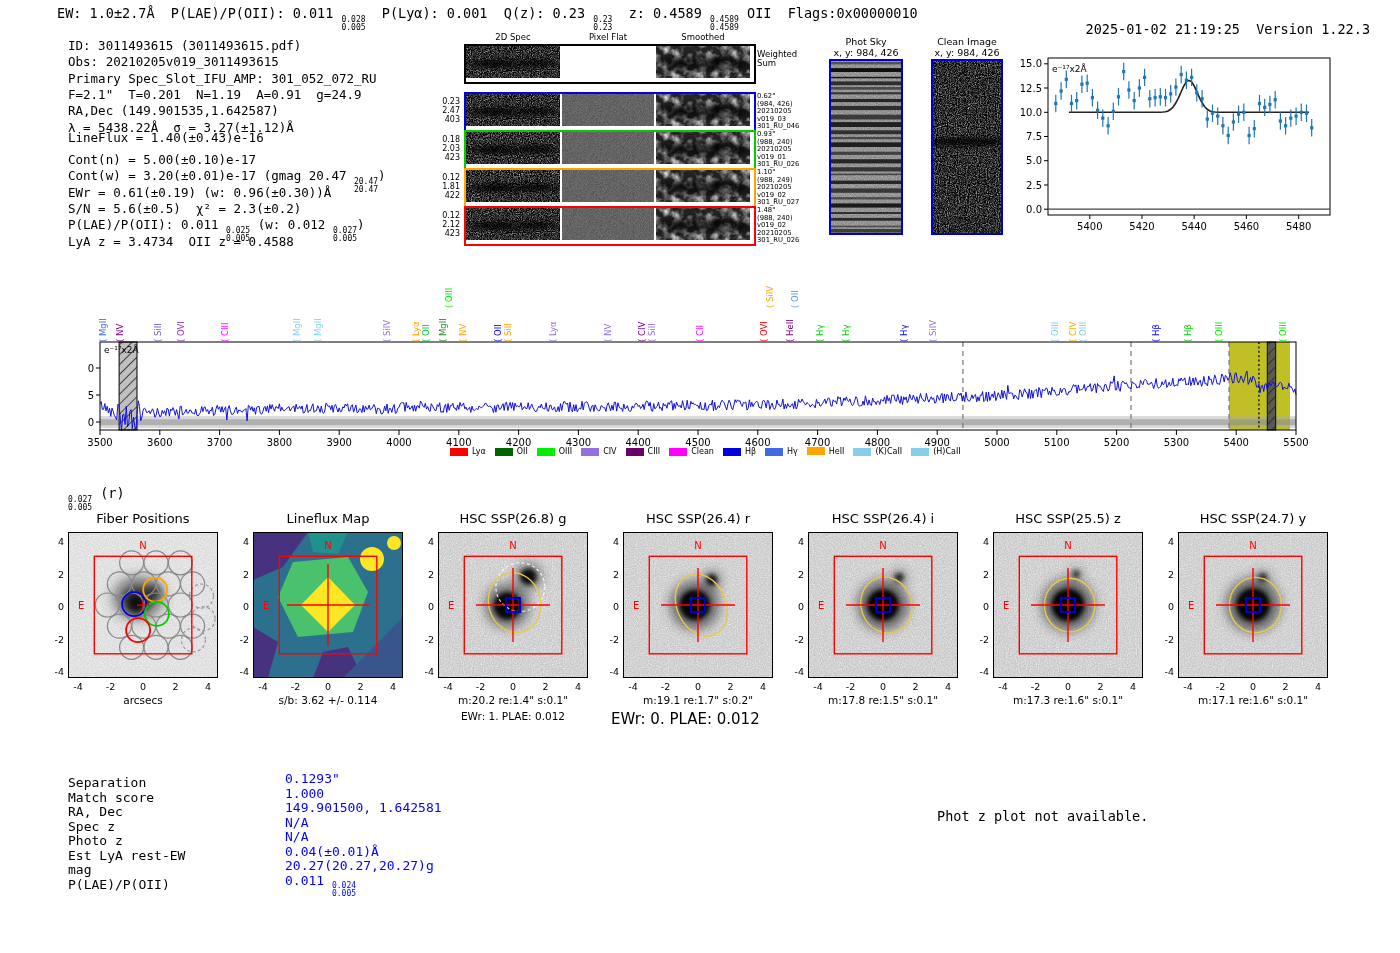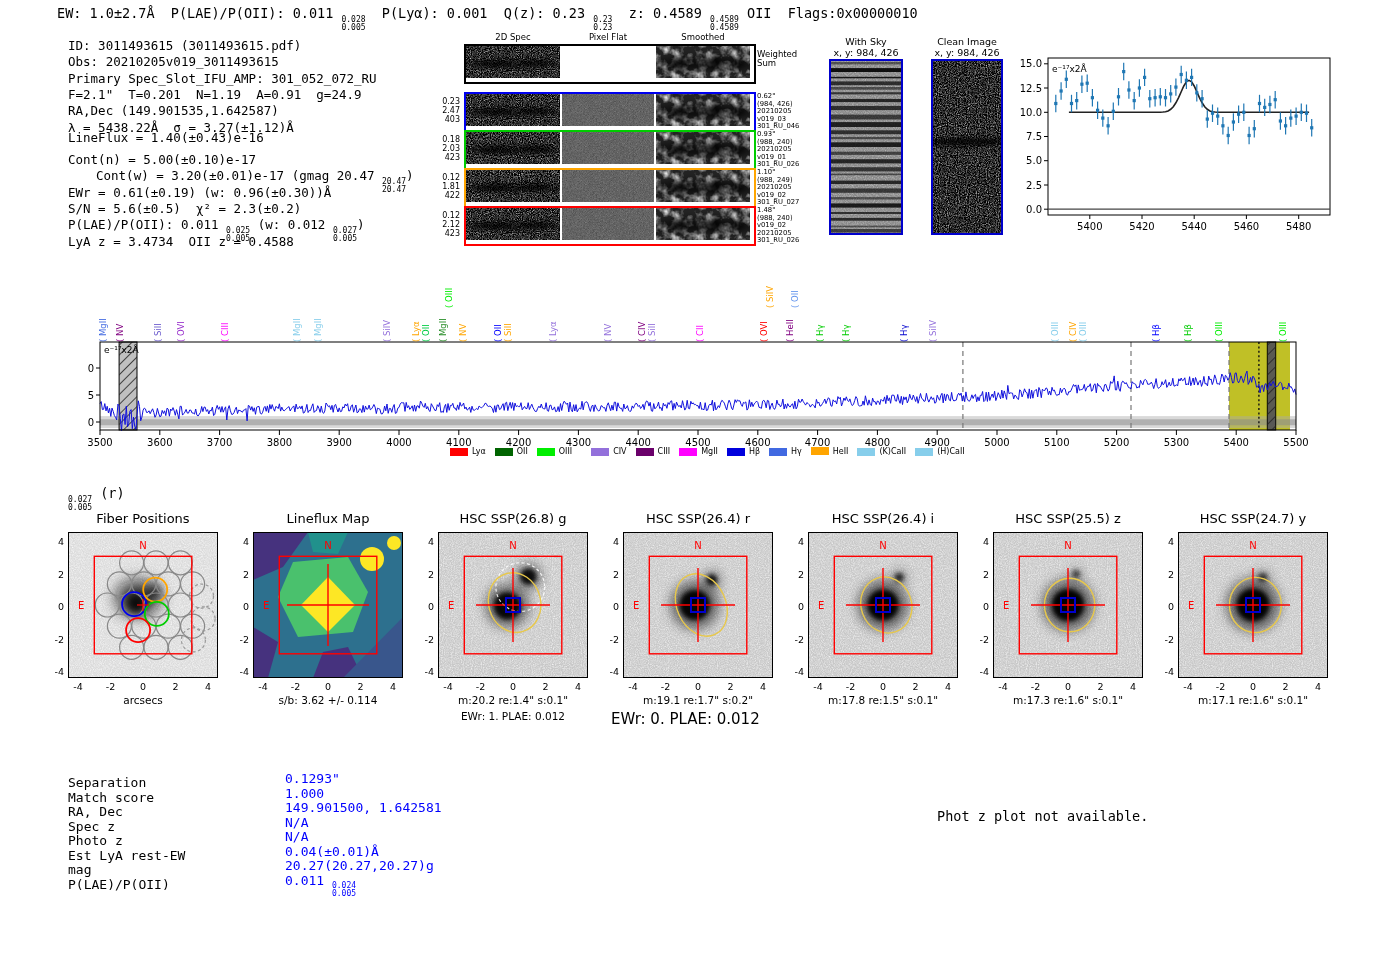--- a/index.html
+++ b/index.html
@@ -14,31 +14,34 @@
   .tick{position:absolute;font-family:"DejaVu Sans","Liberation Sans",sans-serif;font-size:9.5px;color:#000}
   .pre{white-space:pre}
   .preline{white-space:pre-line}
 </style>
 </head>
 <body>
 
 <div id="page">
 
   <div class="abs mono pre" id="hdr-left" style="left:57px;top:5px;font-size:13.5px"><span>EW: 1.0±2.7Å  P(LAE)/P(OII): 0.011 </span><span class="frac"><span>0.028</span><span>0.005</span></span><span>  P(Lyα): 0.001  Q(z): 0.23 </span><span class="frac"><span>0.23</span><span>0.23</span></span><span>  z: 0.4589 </span><span class="frac"><span>0.4589</span><span>0.4589</span></span><span> OII  Flags:0x00000010</span></div>
+  <div class="abs mono pre" style="left:1053px;top:5px;font-size:13.5px">
+    <span>2025-01-02 21:19:25</span><span>  </span><span>Version 1.22.3</span>
+  </div>
 
   <div class="abs" id="info-block">
       <div class="mono" style="position: absolute; left: 68px; top: 38px; font-size: 12.5px; white-space: pre;"><span>ID: 3011493615 (3011493615.pdf)</span></div>
       <div class="mono" style="position: absolute; left: 68px; top: 54.3px; font-size: 12.5px; white-space: pre;"><span>Obs: 20210205v019_3011493615</span></div>
       <div class="mono" style="position: absolute; left: 68px; top: 70.6px; font-size: 12.5px; white-space: pre;"><span>Primary Spec_Slot_IFU_AMP: 301_052_072_RU</span></div>
       <div class="mono" style="position: absolute; left: 68px; top: 86.9px; font-size: 12.5px; white-space: pre;"><span>F=2.1"  T=0.201  N=1.19  A=0.91  g=24.9</span></div>
       <div class="mono" style="position: absolute; left: 68px; top: 103.2px; font-size: 12.5px; white-space: pre;"><span>RA,Dec (149.901535,1.642587)</span></div>
       <div class="mono" style="position: absolute; left: 68px; top: 119.5px; font-size: 12.5px; white-space: pre;"><span>λ = 5438.22Å  σ = 3.27(±1.12)Å</span></div>
       <div class="mono" style="position: absolute; left: 68px; top: 130px; font-size: 12.5px; white-space: pre;"><span>LineFlux = 1.40(±0.43)e-16</span></div>
       <div class="mono" style="position: absolute; left: 68px; top: 152.1px; font-size: 12.5px; white-space: pre;"><span>Cont(n) = 5.00(±0.10)e-17</span></div>
-      <div class="mono" style="position: absolute; left: 68px; top: 168.4px; font-size: 12.5px; white-space: pre; margin-left: 28px;"><span>Cont(w) = 3.20(±0.01)e-17 (gmag 20.47 </span><span class="frac"><span>20.47</span><span>20.47</span></span><span>)</span></div>
+      <div class="mono" style="position: absolute; left: 68px; top: 168.4px; font-size: 12.5px; white-space: pre;"><span>Cont(w) = 3.20(±0.01)e-17 (gmag 20.47 </span><span class="frac"><span>20.47</span><span>20.47</span></span><span>)</span></div>
       <div class="mono" style="position: absolute; left: 68px; top: 184.7px; font-size: 12.5px; white-space: pre;"><span>EWr = 0.61(±0.19) (w: 0.96(±0.30))Å</span></div>
       <div class="mono" style="position: absolute; left: 68px; top: 201px; font-size: 12.5px; white-space: pre;"><span>S/N = 5.6(±0.5)  χ² = 2.3(±0.2)</span></div>
       <div class="mono" style="position: absolute; left: 68px; top: 217.3px; font-size: 12.5px; white-space: pre;"><span>P(LAE)/P(OII): 0.011 </span><span class="frac"><span>0.025</span><span>0.005</span></span><span> (w: 0.012 </span><span class="frac"><span>0.027</span><span>0.005</span></span><span>)</span></div>
       <div class="mono" style="position: absolute; left: 68px; top: 233.6px; font-size: 12.5px; white-space: pre;"><span>LyA z = 3.4734  OII z = 0.4588</span></div>
     </div>
 
   <div class="abs" id="spec2d">
       <div class="sans" style="position: absolute; left: 468px; top: 32px; width: 90px; text-align: center; font-size: 8.5px;">2D Spec</div>
       <div class="sans" style="position: absolute; left: 563px; top: 32px; width: 90px; text-align: center; font-size: 8.5px;">Pixel Flat</div>
       <div class="sans" style="position: absolute; left: 658px; top: 32px; width: 90px; text-align: center; font-size: 8.5px;">Smoothed</div>
@@ -170,21 +173,21 @@
       <div class="sans preline" style="position: absolute; left: 424px; top: 211px; width: 36px; text-align: right; font-size: 8px; line-height: 9px;">0.12
 2.12
 423</div>
       <div class="sans preline" style="position: absolute; left: 757px; top: 207px; font-size: 6.8px; line-height: 7.6px;">1.48"
 (988, 240)
 v019_02
 20210205
 301_RU_026</div>
     </div>
 
-  <div class="abs sans" style="left:816px;top:36px;width:100px;text-align:center;font-size:9.5px">With Sky</div>
+  <div class="abs sans" style="left:816px;top:36px;width:100px;text-align:center;font-size:9.5px">Phot Sky</div>
   <div class="abs sans" style="left:816px;top:47px;width:100px;text-align:center;font-size:9.5px">x, y: 984, 426</div>
   <div class="abs sans" style="left:917px;top:36px;width:100px;text-align:center;font-size:9.5px">Clean Image</div>
   <div class="abs sans" style="left:917px;top:47px;width:100px;text-align:center;font-size:9.5px">x, y: 984, 426</div>
   <div class="abs" id="withsky-img" style="left:829px;top:59px;border:2px solid #0000cc;width:70px;height:172px">
       <div style="position: absolute; left: 0px; top: 0px; width: 70px; height: 172px;"><svg width="70" height="172">
           <rect width="70" height="172" fill="#c4c4c4"></rect>
           <rect x="0" y="1.0" width="70" height="2.4" fill="rgb(108,108,108)"></rect>
           <rect x="0" y="7.1" width="70" height="3.9" fill="rgb(20,20,20)"></rect>
           <rect x="0" y="15.8" width="70" height="1.5" fill="rgb(31,31,31)"></rect>
           <rect x="0" y="20.4" width="70" height="3.8" fill="rgb(60,60,60)"></rect>
@@ -454,35 +457,35 @@
     </div>
   <div class="abs" id="legend" style="left:450px;top:447px;display:flex;align-items:center">
       <span style="display: inline-flex; align-items: center; margin-right: 9px;">
         <span style="width: 18px; height: 8px; background: rgb(255, 0, 0); display: inline-block; margin-right: 4px;"></span>
         <span style="font-family: &quot;DejaVu Sans&quot;, sans-serif; font-size: 8px;">Lyα</span>
       </span>
       <span style="display: inline-flex; align-items: center; margin-right: 9px;">
         <span style="width: 18px; height: 8px; background: rgb(0, 100, 0); display: inline-block; margin-right: 4px;"></span>
         <span style="font-family: &quot;DejaVu Sans&quot;, sans-serif; font-size: 8px;">OII</span>
       </span>
-      <span style="display: inline-flex; align-items: center; margin-right: 19px;">
+      <span style="display: inline-flex; align-items: center; margin-right: 9px;">
         <span style="width: 18px; height: 8px; background: rgb(0, 238, 0); display: inline-block; margin-right: 4px;"></span>
         <span style="font-family: &quot;DejaVu Sans&quot;, sans-serif; font-size: 8px;">OIII</span>
       </span>
       <span style="display: inline-flex; align-items: center; margin-right: 9px;">
         <span style="width: 18px; height: 8px; background: rgb(147, 112, 219); display: inline-block; margin-right: 4px;"></span>
         <span style="font-family: &quot;DejaVu Sans&quot;, sans-serif; font-size: 8px;">CIV</span>
       </span>
       <span style="display: inline-flex; align-items: center; margin-right: 9px;">
         <span style="width: 18px; height: 8px; background: rgb(106, 0, 106); display: inline-block; margin-right: 4px;"></span>
         <span style="font-family: &quot;DejaVu Sans&quot;, sans-serif; font-size: 8px;">CIII</span>
       </span>
       <span style="display: inline-flex; align-items: center; margin-right: 9px;">
         <span style="width: 18px; height: 8px; background: rgb(255, 0, 255); display: inline-block; margin-right: 4px;"></span>
-        <span style="font-family: &quot;DejaVu Sans&quot;, sans-serif; font-size: 8px;">MgII</span>
+        <span style="font-family: &quot;DejaVu Sans&quot;, sans-serif; font-size: 8px;">Clean</span>
       </span>
       <span style="display: inline-flex; align-items: center; margin-right: 9px;">
         <span style="width: 18px; height: 8px; background: rgb(0, 0, 221); display: inline-block; margin-right: 4px;"></span>
         <span style="font-family: &quot;DejaVu Sans&quot;, sans-serif; font-size: 8px;">Hβ</span>
       </span>
       <span style="display: inline-flex; align-items: center; margin-right: 9px;">
         <span style="width: 18px; height: 8px; background: rgb(65, 105, 225); display: inline-block; margin-right: 4px;"></span>
         <span style="font-family: &quot;DejaVu Sans&quot;, sans-serif; font-size: 8px;">Hγ</span>
       </span>
       <span style="display: inline-flex; margin-right: 9px;">

